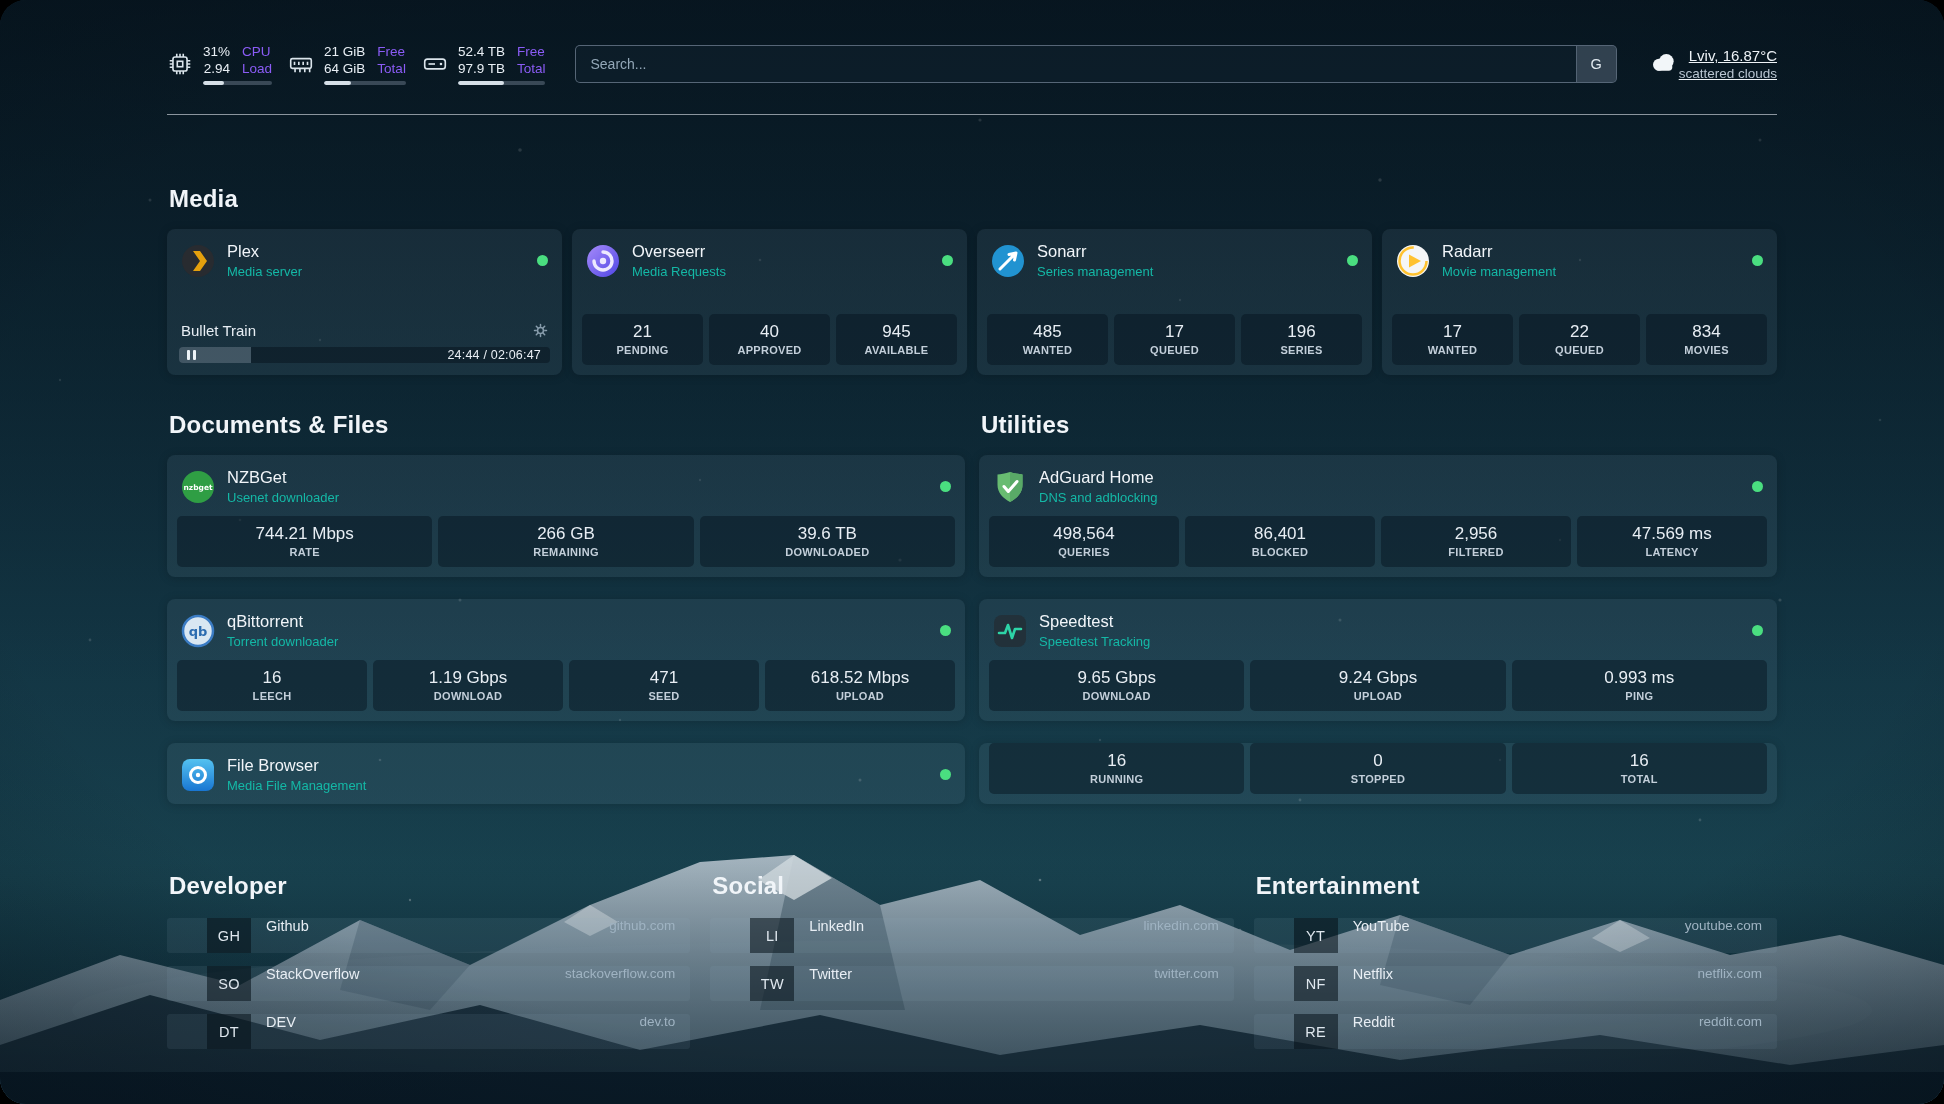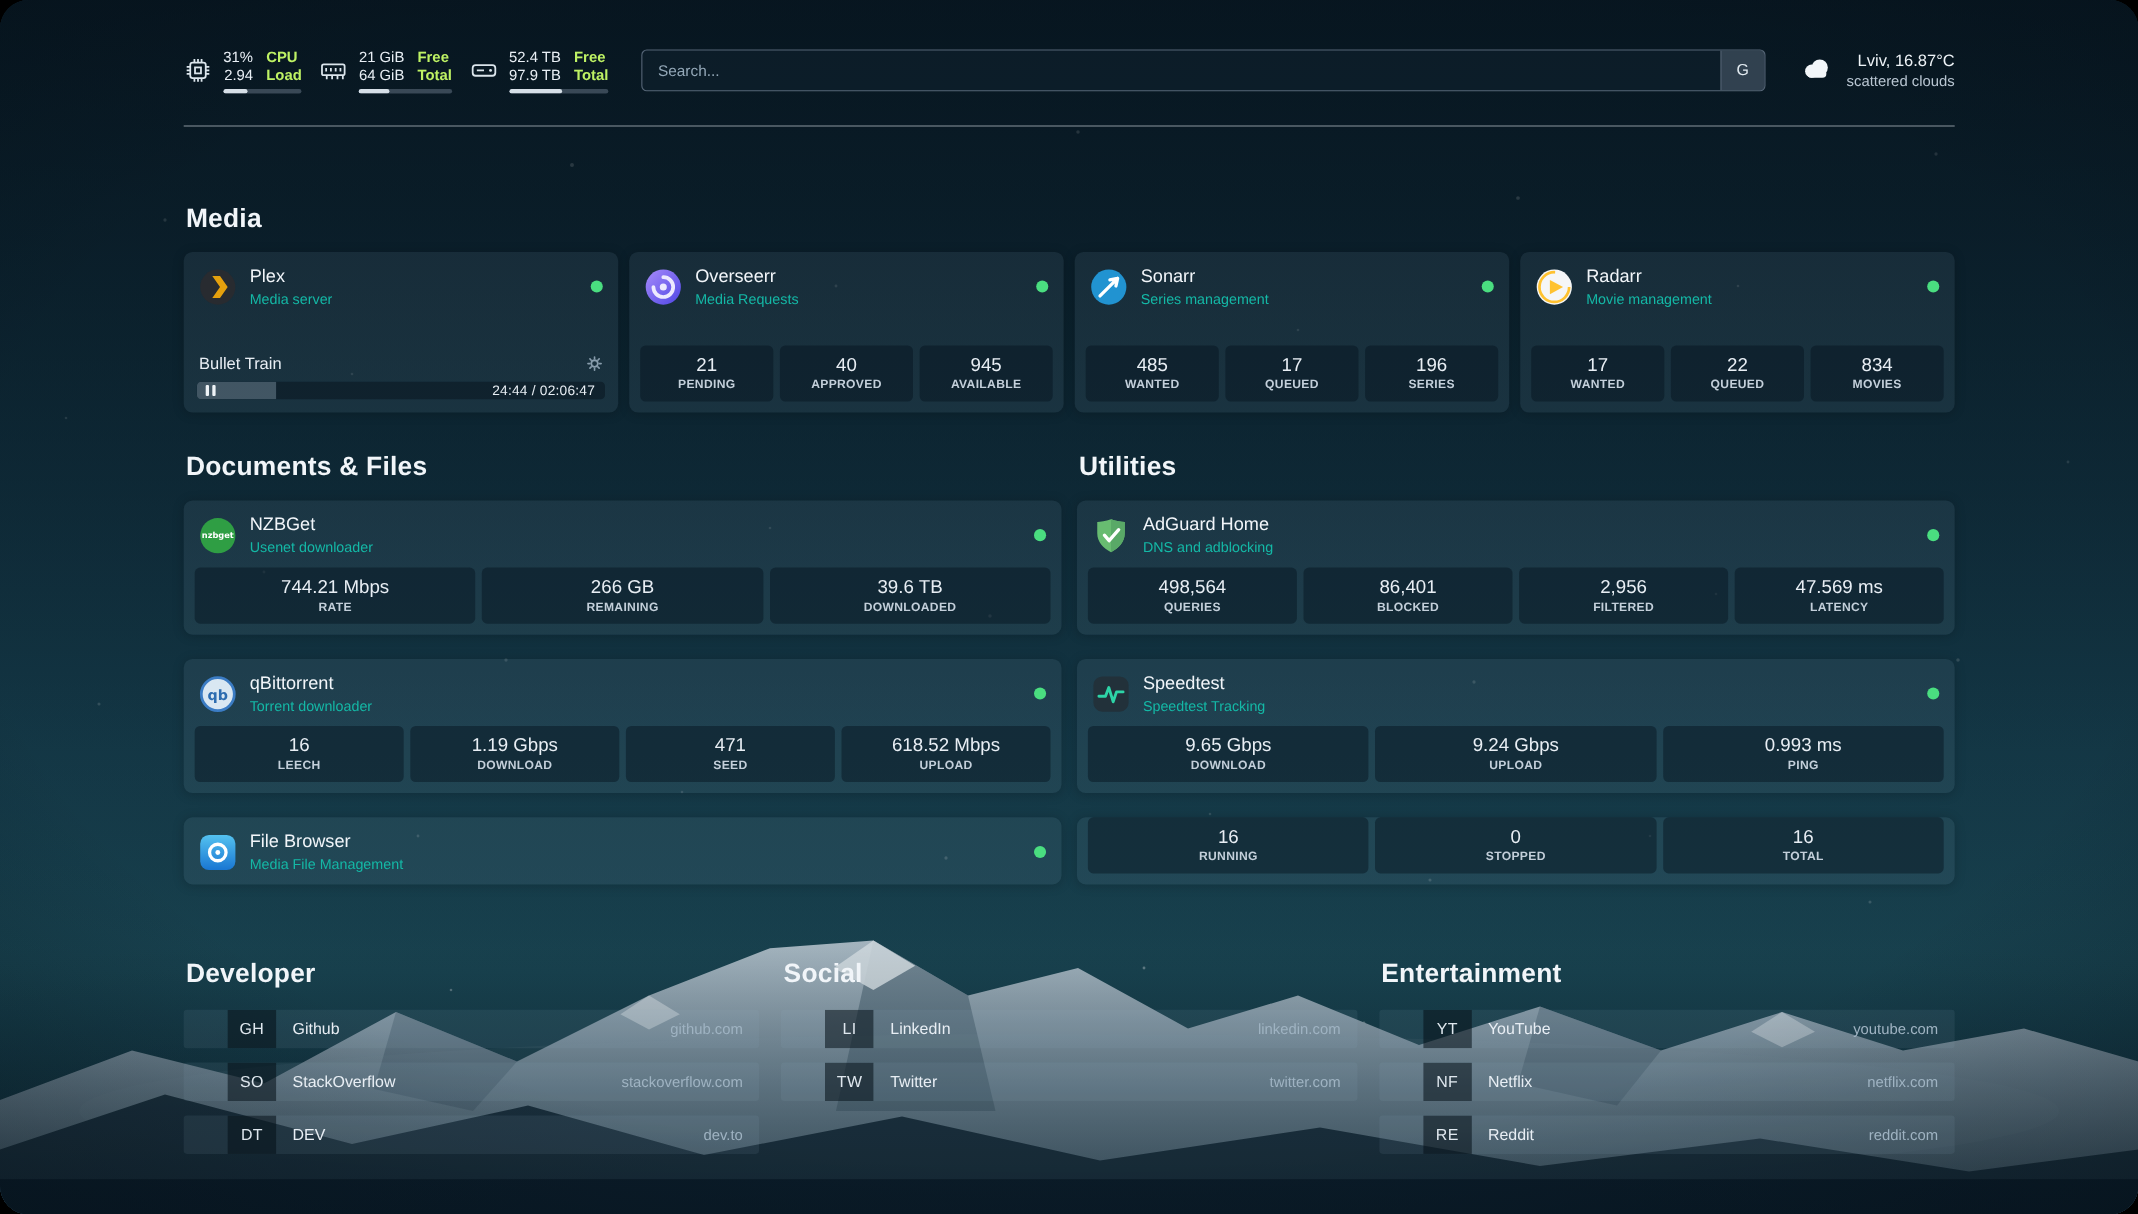--- a/index.html
+++ b/index.html
@@ -11,31 +11,31 @@
   .content{position:relative;width:1610px;margin:0 auto;padding-top:34px;color:#eef3f7;}
 
   
   .topbar{display:flex;align-items:center;height:60px;}
   .resources{display:flex;gap:16px;}
   .widget{display:flex;align-items:center;gap:10px;}
   .w-icon svg{display:block;}
   .w-body{display:flex;flex-direction:column;}
   .w-grid{display:grid;grid-template-columns:auto auto;column-gap:12px;font-size:13.5px;line-height:17px;}
   .w-val{text-align:right;color:#e9eff5;}
-  .w-lab{color:#bef264;font-weight:bold;}
+  .w-lab{color:#8b5cf6;}
   .w-bar{margin-top:4px;height:3.5px;border-radius:2px;background:rgba(148,163,184,.35);overflow:hidden;}
   .w-fill{height:100%;border-radius:2px;background:#d6dfe7;}
   .searchwrap{flex:1;display:flex;height:36px;margin:0 30px;background:rgba(18,36,48,.45);
     border:1px solid rgba(148,163,184,.55);border-radius:5px;overflow:hidden;}
   .searchwrap input{flex:1;background:transparent;border:0;outline:none;color:#e9eff5;font-size:14px;
     padding:0 14px;font-family:"Liberation Sans",sans-serif;}
   .searchwrap input::placeholder{color:#93a7b7;}
   .provider{width:40px;border:0;border-left:1px solid rgba(148,163,184,.35);cursor:pointer;
     background:rgba(148,163,184,.28);color:#e3ebf1;font-size:14.5px;font-family:"Liberation Sans",sans-serif;}
-  .weather{display:flex;align-items:center;gap:12px;cursor:pointer;}
+  .weather{display:flex;align-items:center;cursor:pointer;text-decoration:underline;}
   .wx-text{text-align:right;}
   .wx-loc{font-size:15px;line-height:19px;color:#eef3f7;}
   .wx-cond{font-size:13.5px;line-height:17px;color:#b9c6d2;}
   .divider{margin-top:20px;border-top:1px solid rgba(226,232,240,.6);}
 
   
   h2.section-title{font-size:24px;font-weight:600;color:#f1f5f9;margin:0 0 16px 2px;letter-spacing:.2px;}
   .sec-media{margin-top:70px;}
   .cards-row{display:grid;grid-template-columns:repeat(4,1fr);gap:10px;align-items:stretch;}
   .two-col{display:grid;grid-template-columns:1fr 1fr;gap:14px;margin-top:36px;}
@@ -66,21 +66,21 @@
     display:flex;align-items:center;cursor:pointer;}
   .pfill{position:absolute;left:0;top:0;bottom:0;background:rgba(160,182,200,.35);}
   .pause{position:relative;z-index:1;margin-left:8px;display:flex;gap:3px;cursor:pointer;}
   .pause i{width:3px;height:10px;background:#eef3f7;border-radius:1px;}
   .ptime{position:relative;z-index:1;margin-left:auto;margin-right:9px;font-size:12.5px;color:#e8eef4;letter-spacing:.2px;}
 
   
   .bookmarks{display:grid;grid-template-columns:repeat(3,1fr);gap:20px;margin-top:68px;}
   .bk-col h2{margin-bottom:18px;}
   .bk-list{display:flex;flex-direction:column;gap:13px;}
-  .bk{display:flex;align-items:center;height:35px;background:rgba(148,180,200,.10);border-radius:3px;
+  .bk{display:flex;height:35px;background:rgba(148,180,200,.10);border-radius:3px;
     overflow:hidden;cursor:pointer;padding-left:40px;}
   .bk-abbr{width:44px;align-self:stretch;display:flex;align-items:center;justify-content:center;
     background:rgba(3,14,22,.55);color:#dfe7ee;font-size:14.5px;letter-spacing:.3px;flex:none;}
   .bk-name{margin-left:15px;font-size:14.5px;color:#e8eef4;white-space:nowrap;}
   .bk-url{margin-left:auto;margin-right:15px;font-size:13.5px;color:#9fb3c2;white-space:nowrap;}
 </style>
 </head>
 <body>
 
 <div class="screen">

